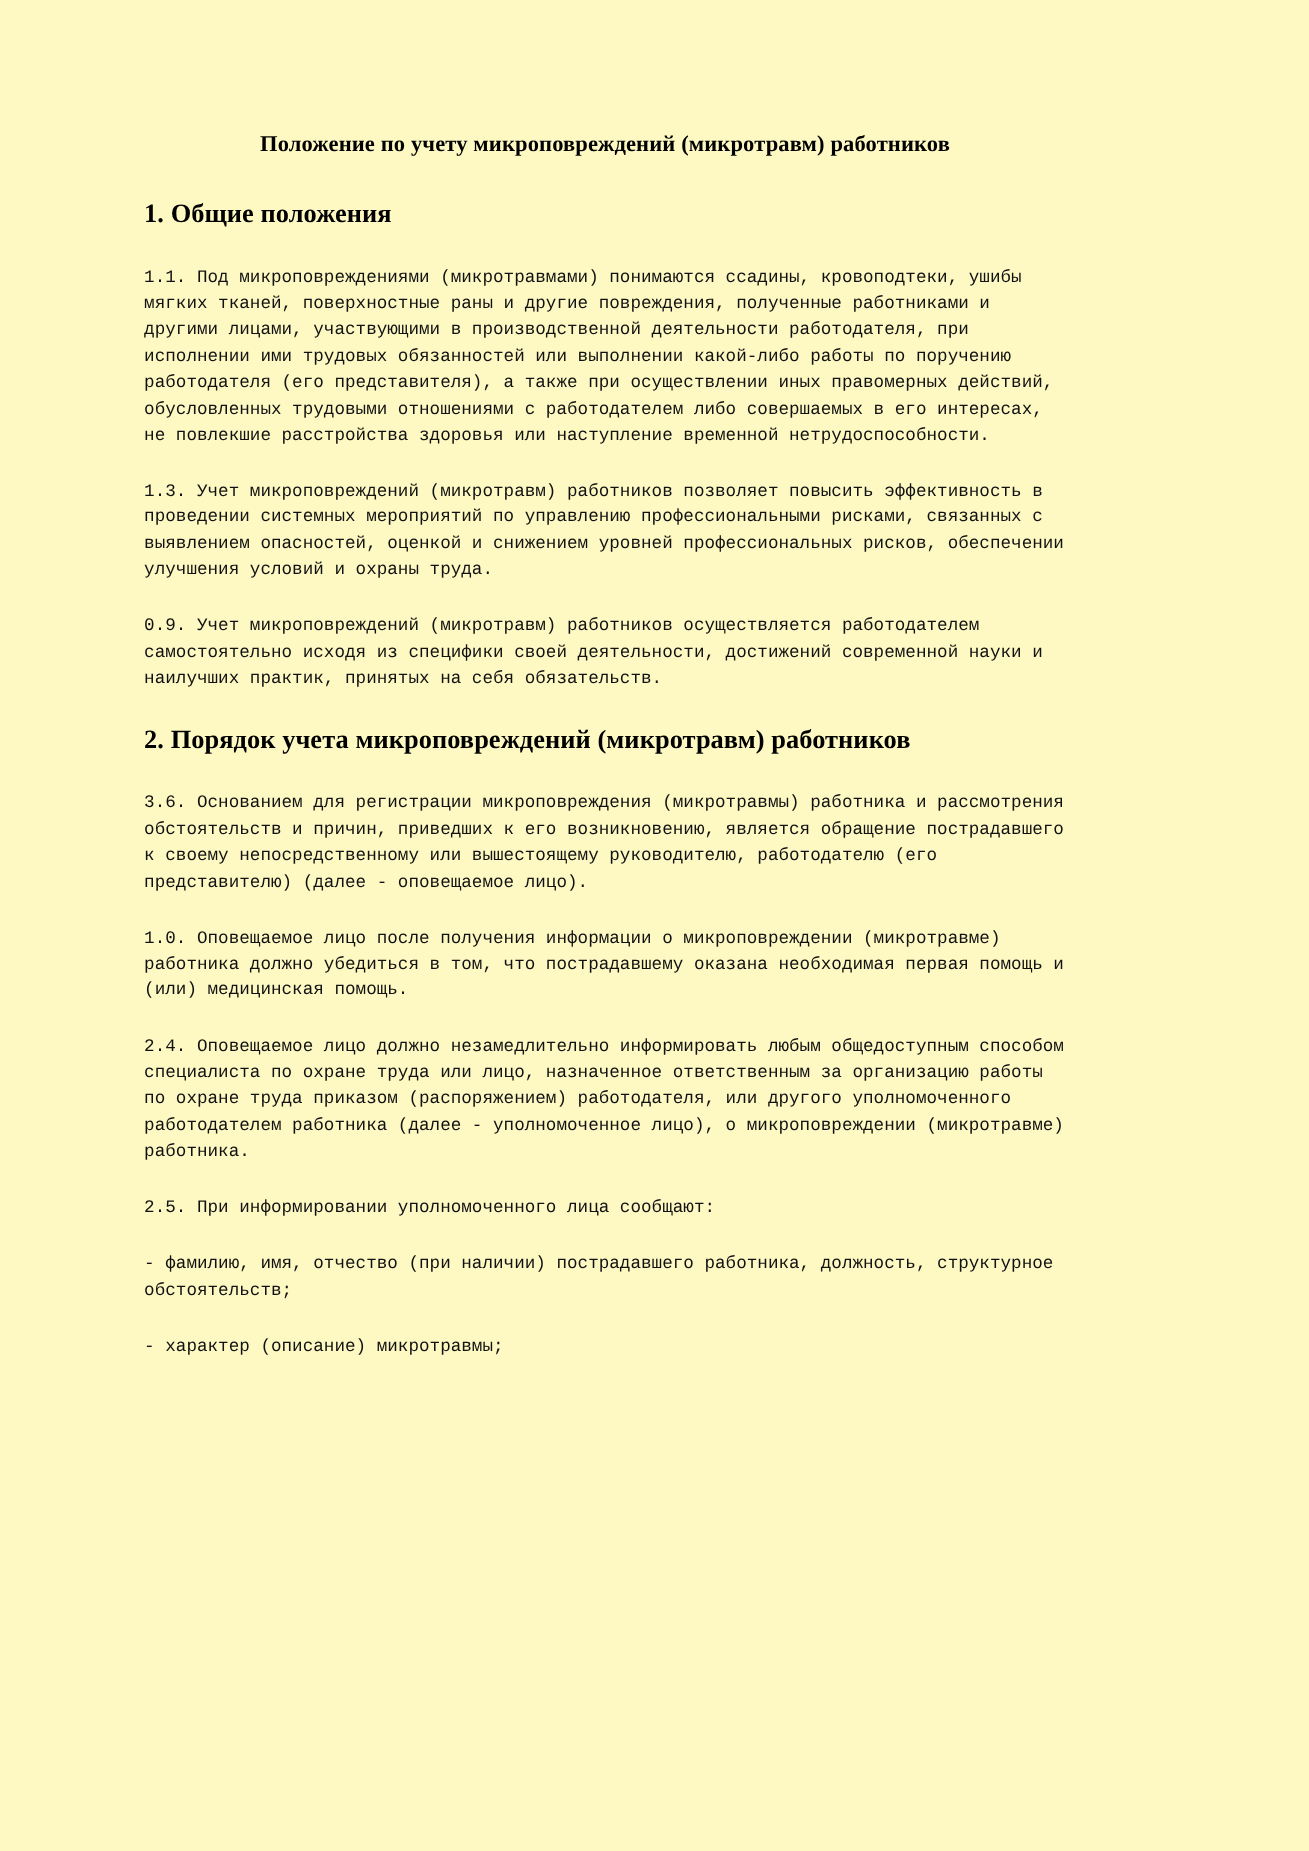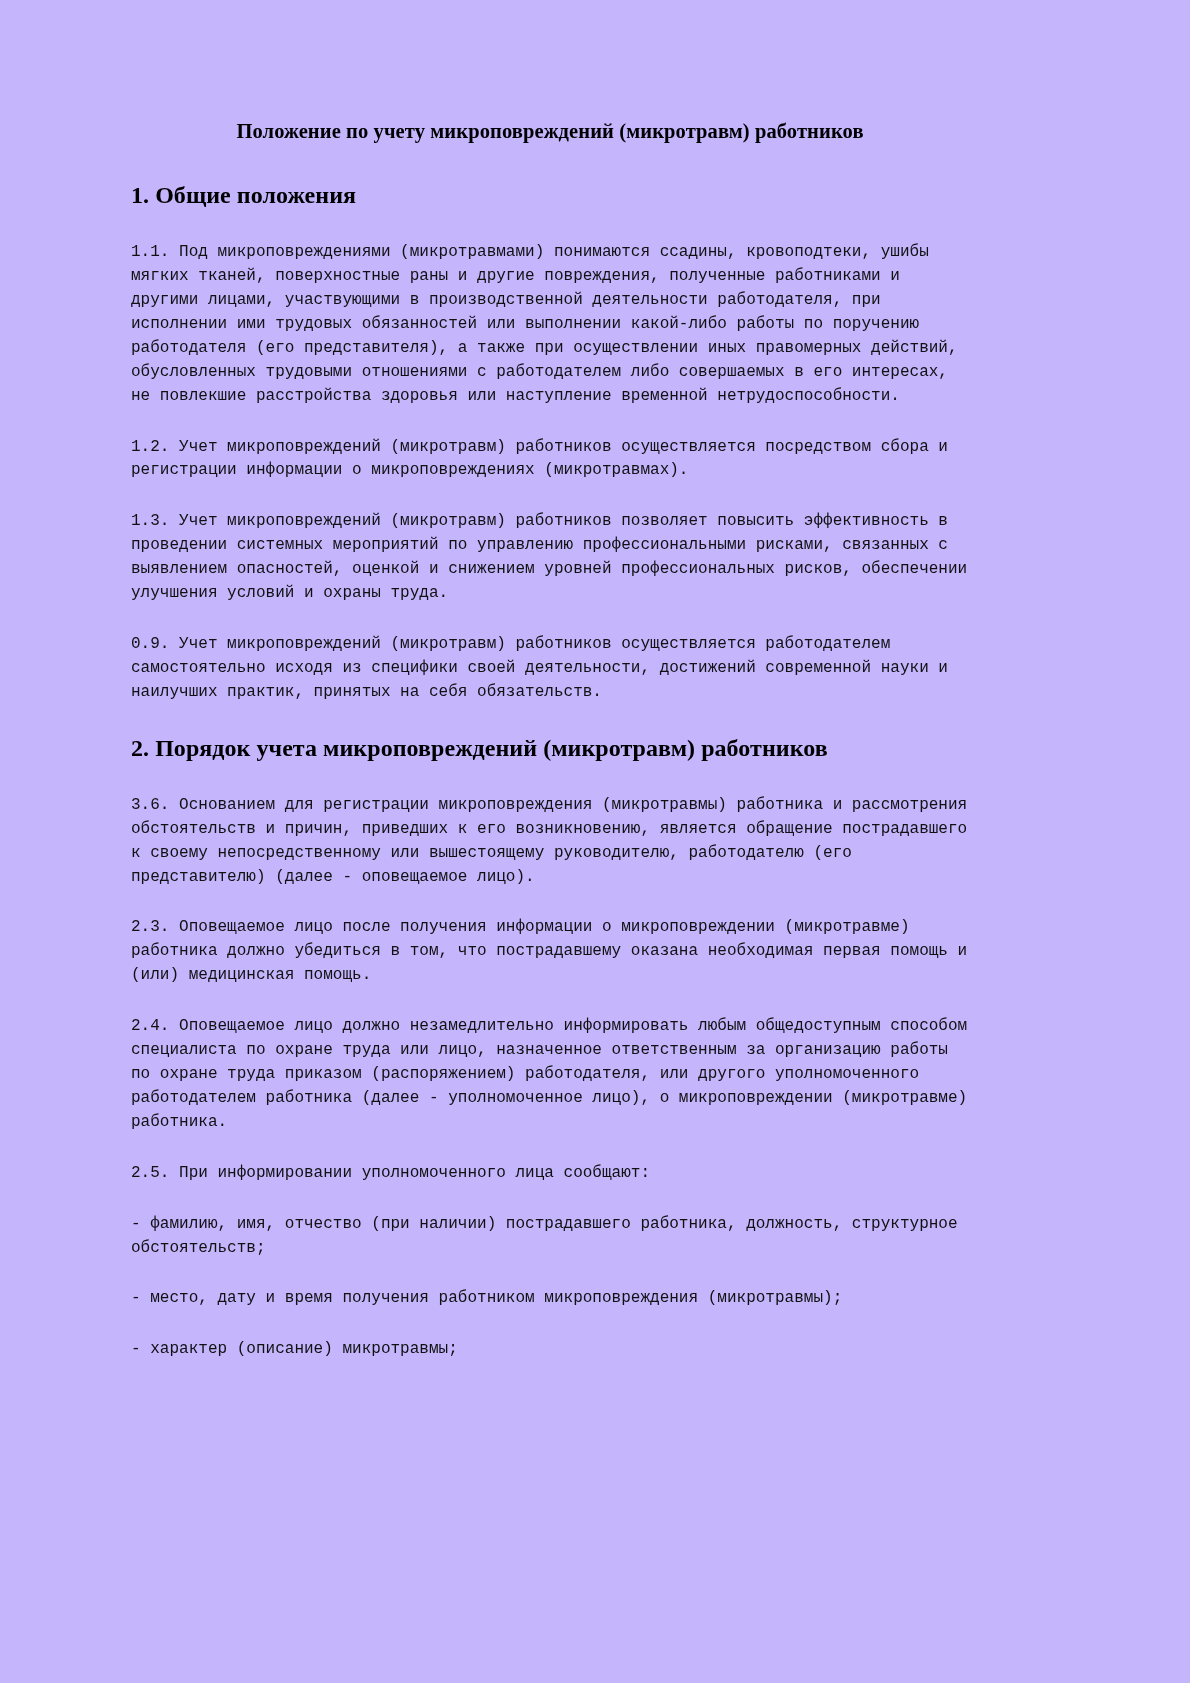--- a/index.html
+++ b/index.html
@@ -4,21 +4,21 @@
 <style>
   html, body {
     margin: 0;
     padding: 0;
     background: #ffffff;
   }
   .page {
     position: relative;
     width: 1190px;
     height: 1683px;
-    background: #c4b5fd;
+    background: #fef9c3;
     margin: 0 auto;
     overflow: hidden;
     box-sizing: border-box;
   }
   .content {
     position: absolute;
     left: 131px;
     top: 118px;
     width: 838px;
   }
@@ -63,37 +63,35 @@
 
 <div class="page">
   <div class="content">
 
     <h1 class="doc-title">Положение по учету микроповреждений (микротравм) работников</h1>
 
     <h2 class="section-heading">1. Общие положения</h2>
 
     <p class="para">1.1. Под микроповреждениями (микротравмами) понимаются ссадины, кровоподтеки, ушибы мягких тканей, поверхностные раны и другие повреждения, полученные работниками и другими лицами, участвующими в производственной деятельности работодателя, при исполнении ими трудовых обязанностей или выполнении какой-либо работы по поручению работодателя (его представителя), а также при осуществлении иных правомерных действий, обусловленных трудовыми отношениями с работодателем либо совершаемых в его интересах, не повлекшие расстройства здоровья или наступление временной нетрудоспособности.</p>
 
-    <p class="para">1.2. Учет микроповреждений (микротравм) работников осуществляется посредством сбора и регистрации информации о микроповреждениях (микротравмах).</p>
 
     <p class="para">1.3. Учет микроповреждений (микротравм) работников позволяет повысить эффективность в проведении системных мероприятий по управлению профессиональными рисками, связанных с выявлением опасностей, оценкой и снижением уровней профессиональных рисков, обеспечении улучшения условий и охраны труда.</p>
 
     <p class="para">0.9. Учет микроповреждений (микротравм) работников осуществляется работодателем самостоятельно исходя из специфики своей деятельности, достижений современной науки и наилучших практик, принятых на себя обязательств.</p>
 
     <h2 class="section-heading spacer-top-2">2. Порядок учета микроповреждений (микротравм) работников</h2>
 
     <p class="para">3.6. Основанием для регистрации микроповреждения (микротравмы) работника и рассмотрения обстоятельств и причин, приведших к его возникновению, является обращение пострадавшего к своему непосредственному или вышестоящему руководителю, работодателю (его представителю) (далее - оповещаемое лицо).</p>
 
 
-    <p class="para">2.3. Оповещаемое лицо после получения информации о микроповреждении (микротравме) работника должно убедиться в том, что пострадавшему оказана необходимая первая помощь и (или) медицинская помощь.</p>
+    <p class="para">1.0. Оповещаемое лицо после получения информации о микроповреждении (микротравме) работника должно убедиться в том, что пострадавшему оказана необходимая первая помощь и (или) медицинская помощь.</p>
 
     <p class="para">2.4. Оповещаемое лицо должно незамедлительно информировать любым общедоступным способом специалиста по охране труда или лицо, назначенное ответственным за организацию работы по охране труда приказом (распоряжением) работодателя, или другого уполномоченного работодателем работника (далее - уполномоченное лицо), о микроповреждении (микротравме) работника.</p>
 
     <p class="para">2.5. При информировании уполномоченного лица сообщают:</p>
 
     <p class="para list-item">- фамилию, имя, отчество (при наличии) пострадавшего работника, должность, структурное обстоятельств;</p>
 
-    <p class="para list-item">- место, дату и время получения работником микроповреждения (микротравмы);</p>
 
     <p class="para list-item">- характер (описание) микротравмы;</p>
 
   </div>
 </div>
 
 </body></html>

